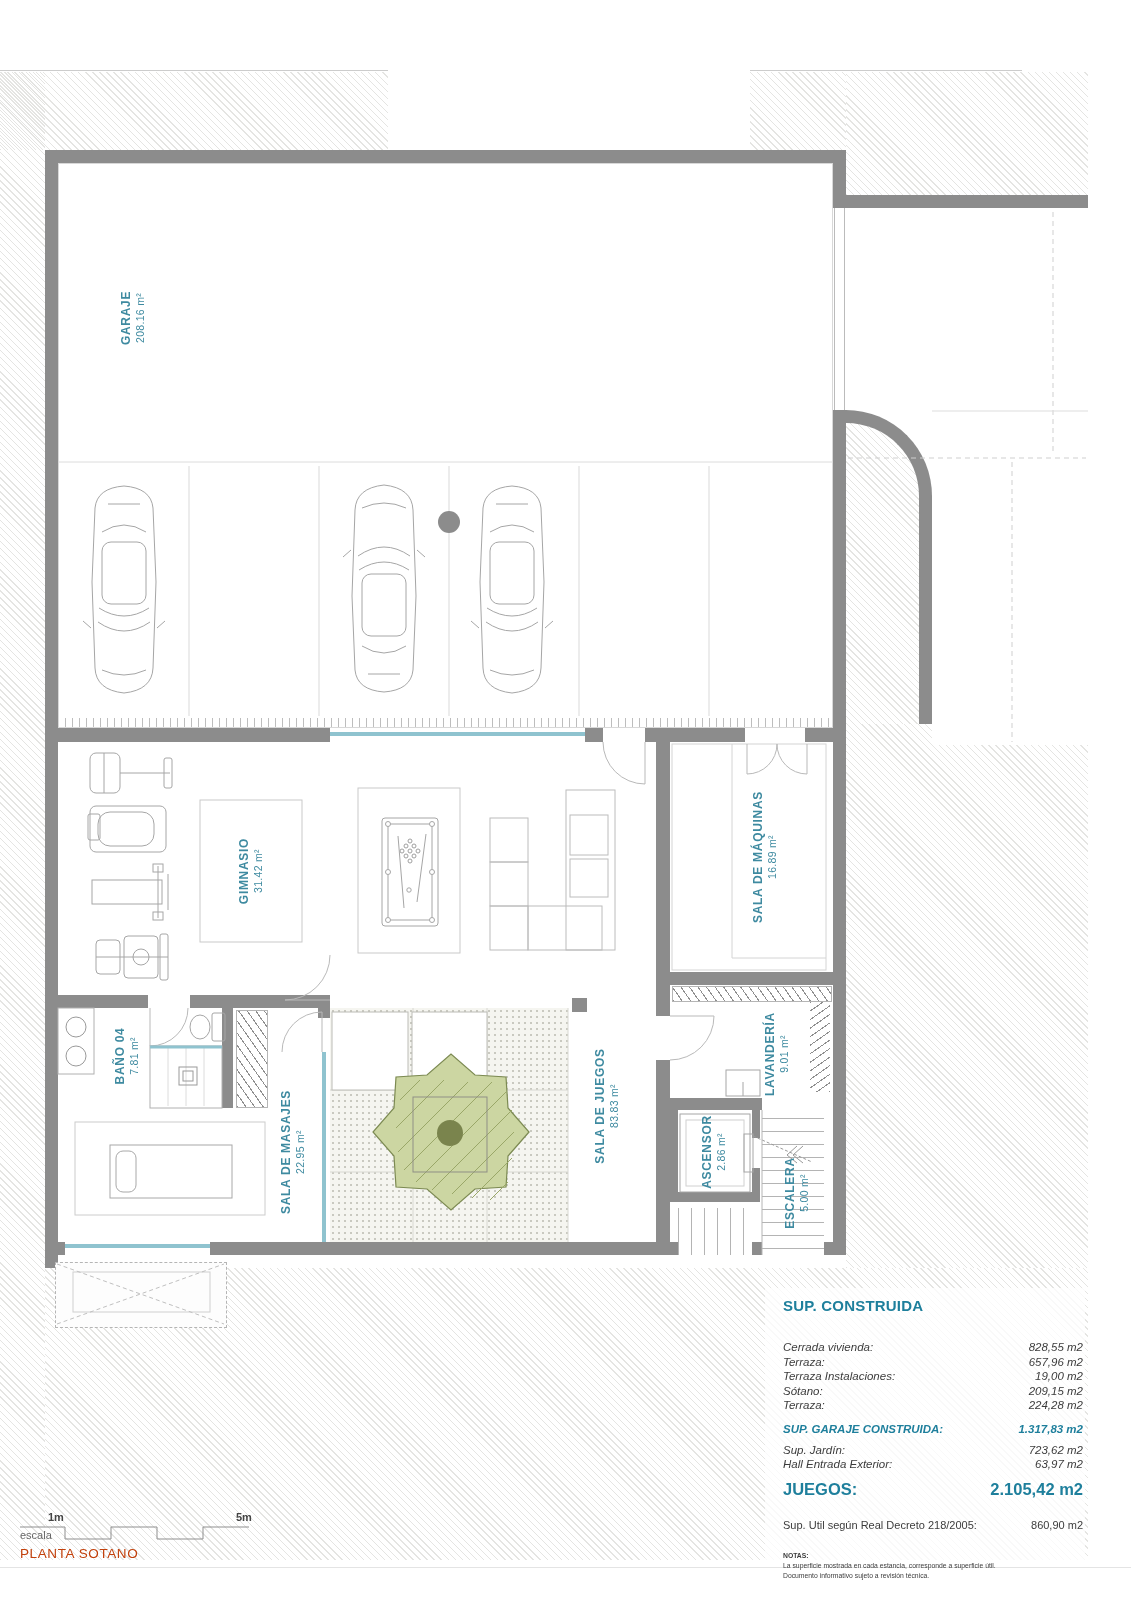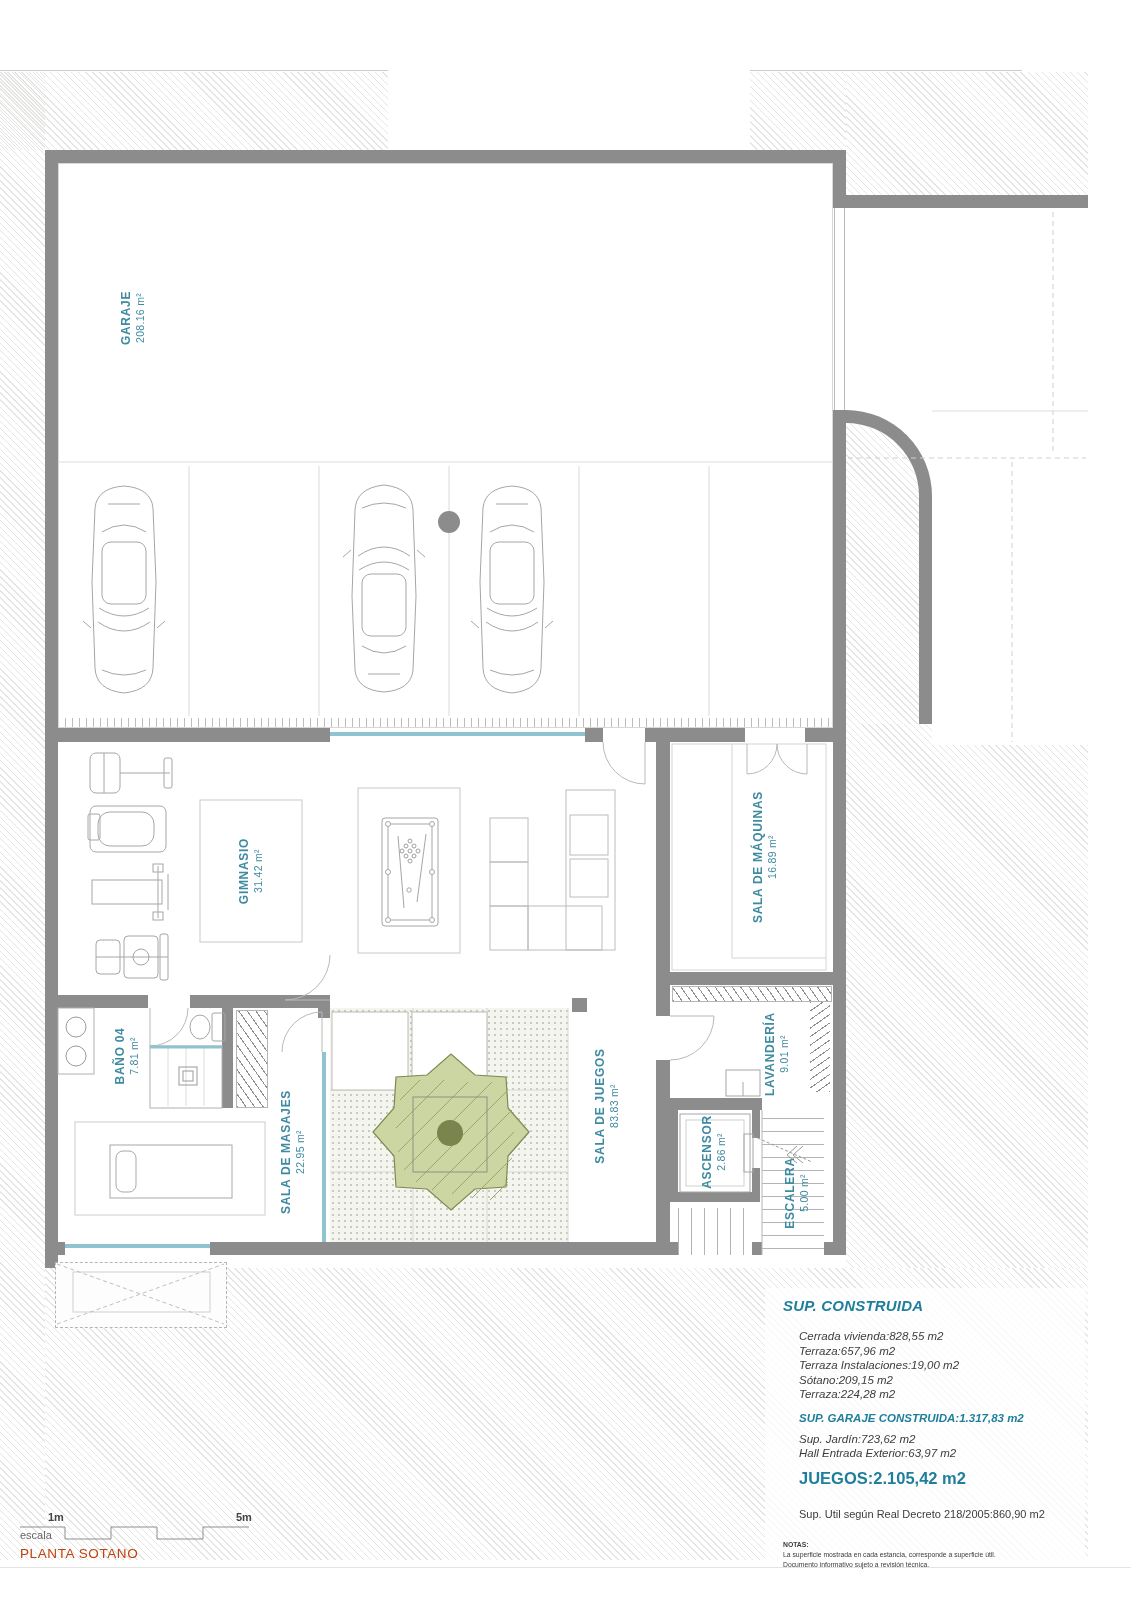--- a/index.html
+++ b/index.html
@@ -21,22 +21,22 @@
   .room-label{position:absolute;transform:translate(-50%,-50%) rotate(-90deg);color:#3e8aa0;
               text-align:center;white-space:nowrap;line-height:1.25;}
   .room-label .rn{display:block;font-size:12px;letter-spacing:.7px;font-weight:bold;}
   .room-label .ra{display:block;font-size:10.5px;letter-spacing:.3px;}
   .curve-ramp{position:absolute;left:846px;top:410px;width:86px;height:314px;box-sizing:border-box;
               border-top:13px solid #8c8c8c;border-right:13px solid #8c8c8c;border-top-right-radius:86px;
               background:repeating-linear-gradient(45deg,rgba(186,186,180,0.38) 0 1px,transparent 1px 5px);}
   .dashedbox{position:absolute;border:1px dashed #b5b5b5;background:#fdfdfd;}
   
   #summary{position:absolute;left:783px;top:1297px;width:300px;color:#3c3c3c;}
-  #summary .t-title{color:#1e7f9c;font-size:15px;font-weight:bold;font-style:italic;margin-bottom:15px;letter-spacing:.2px;}
-  #summary .row{display:flex;font-size:11.5px;font-style:italic;line-height:14.6px;margin-left:16px;}
+  #summary .t-title{color:#1e7f9c;font-size:15px;font-weight:bold;margin-bottom:26px;letter-spacing:.2px;}
+  #summary .row{display:flex;justify-content:space-between;font-size:11.5px;font-style:italic;line-height:14.6px;}
   #summary .row.teal{color:#1e7f9c;font-weight:bold;margin-top:9px;margin-bottom:6px;}
   #summary .row.total{color:#1e7f9c;font-weight:bold;font-size:16.5px;font-style:normal;margin-top:10px;}
   #summary .row.util{font-style:normal;font-size:11px;margin-top:22px;}
   #summary .notes{margin-top:18px;font-size:6.8px;color:#3c3c3c;line-height:1.45;}
   #summary .notes .nt{font-weight:bold;}
   
   .scale-txt{position:absolute;font-size:11px;color:#555;}
   #plan-title{position:absolute;left:20px;top:1546px;font-size:13.5px;color:#c2410c;letter-spacing:.6px;}
 </style>
 </head>

